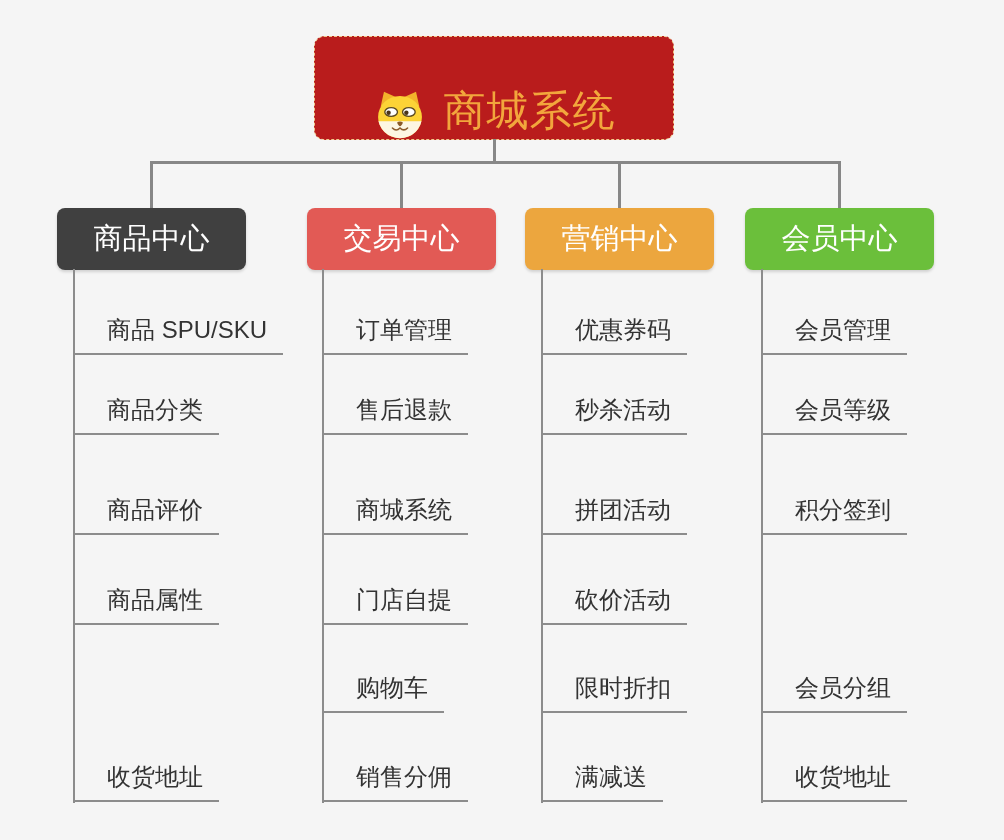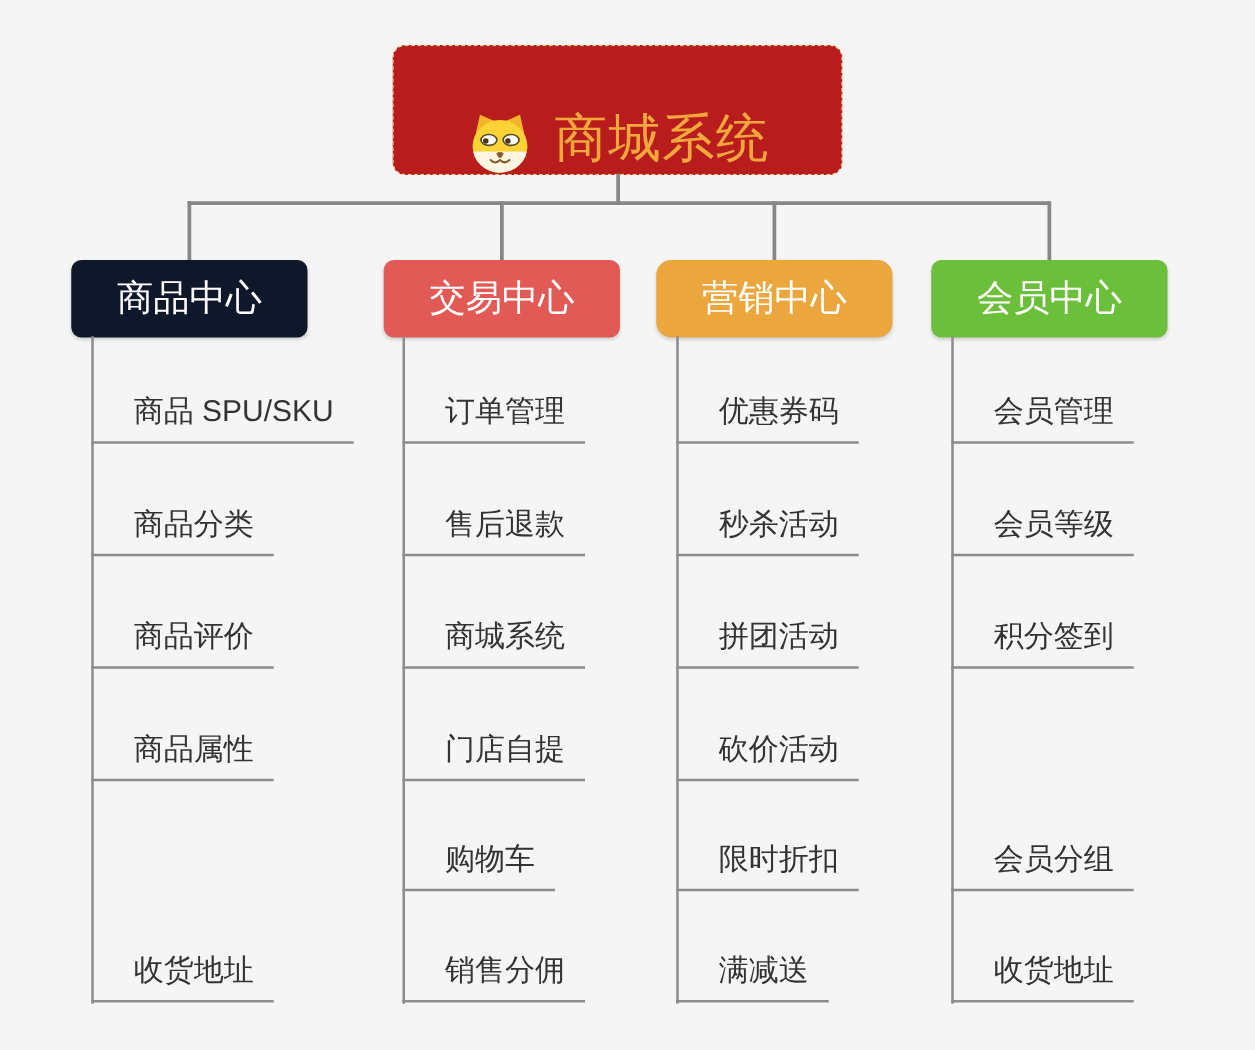--- a/index.html
+++ b/index.html
@@ -41,21 +41,21 @@
   
   .trunk{position:absolute;top:269px;width:2px;height:534px;background:var(--underline);}
   .c0{left:73px}.c1{left:322px}.c2{left:541px}.c3{left:761px}
 
   
   .item{
     position:absolute;white-space:nowrap;
     font-size:24px;line-height:30px;color:var(--item-text);
     padding:0 16px 8px 34px;border-bottom:2px solid var(--underline);
   }
-  .r0{top:315px}.r1{top:405px}.r2{top:495px}.r3{top:585px}.r4{top:673px}.r5{top:762px}
+  .r0{top:315px}.r1{top:395px}.r2{top:495px}.r3{top:585px}.r4{top:673px}.r5{top:762px}
 </style>
 </head>
 <body>
 
 <div class="canvas">
 
   <div class="root">
     <svg class="dog" viewBox="0 0 64 58" aria-hidden="true">
       <defs>
           <clipPath id="headClip">
@@ -78,27 +78,27 @@
     <span class="root-title">商城系统</span>
   </div>
 
   <div class="line root-trunk"></div>
   <div class="line hbar"></div>
   <div class="line drop drop0"></div>
   <div class="line drop drop1"></div>
   <div class="line drop drop2"></div>
   <div class="line drop drop3"></div>
 
-  <div class="branch-box bb0" style="background: #0f172a;">
+  <div class="branch-box bb0" style="background: #404040;">
     <span>商品中心</span>
   </div>
   <div class="branch-box bb1" style="background: rgb(226, 90, 85);">
     <span>交易中心</span>
   </div>
-  <div class="branch-box bb2" style="background: rgb(236, 166, 62); border-radius: 12px;">
+  <div class="branch-box bb2" style="background: rgb(236, 166, 62);">
     <span>营销中心</span>
   </div>
   <div class="branch-box bb3" style="background: rgb(107, 191, 59);">
     <span>会员中心</span>
   </div>
 
   <div class="trunk c0"></div>
   <div class="trunk c1"></div>
   <div class="trunk c2"></div>
   <div class="trunk c3"></div>

